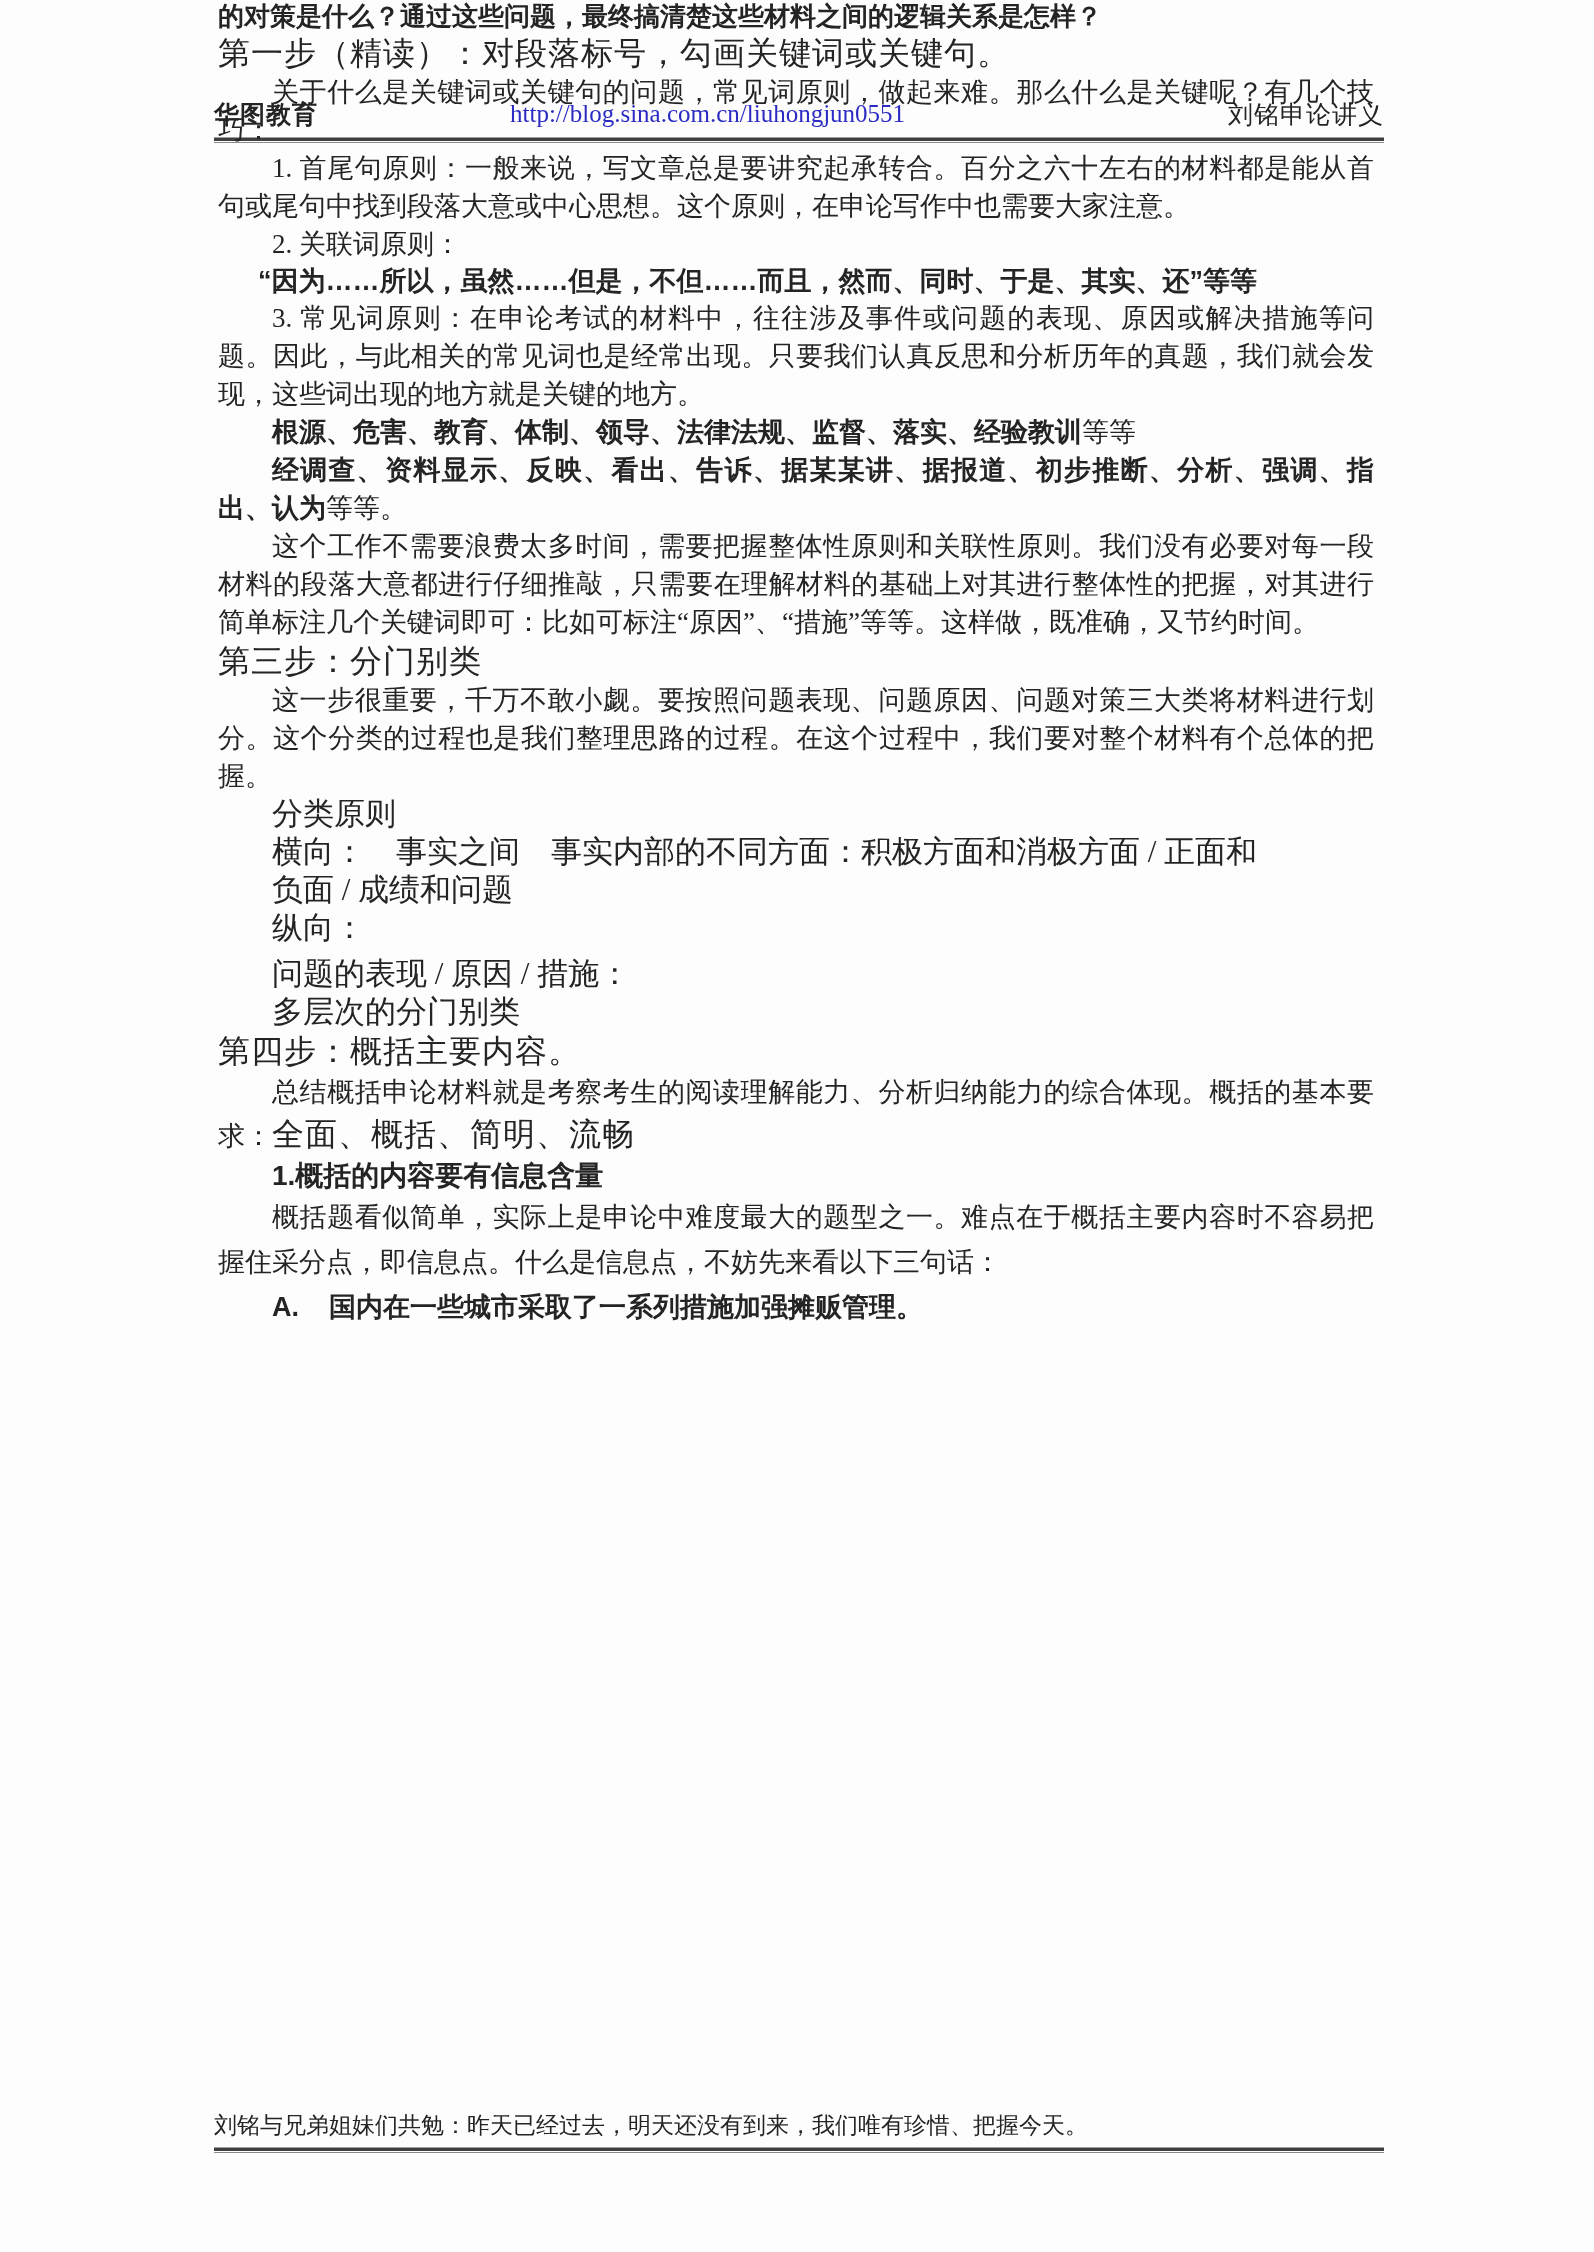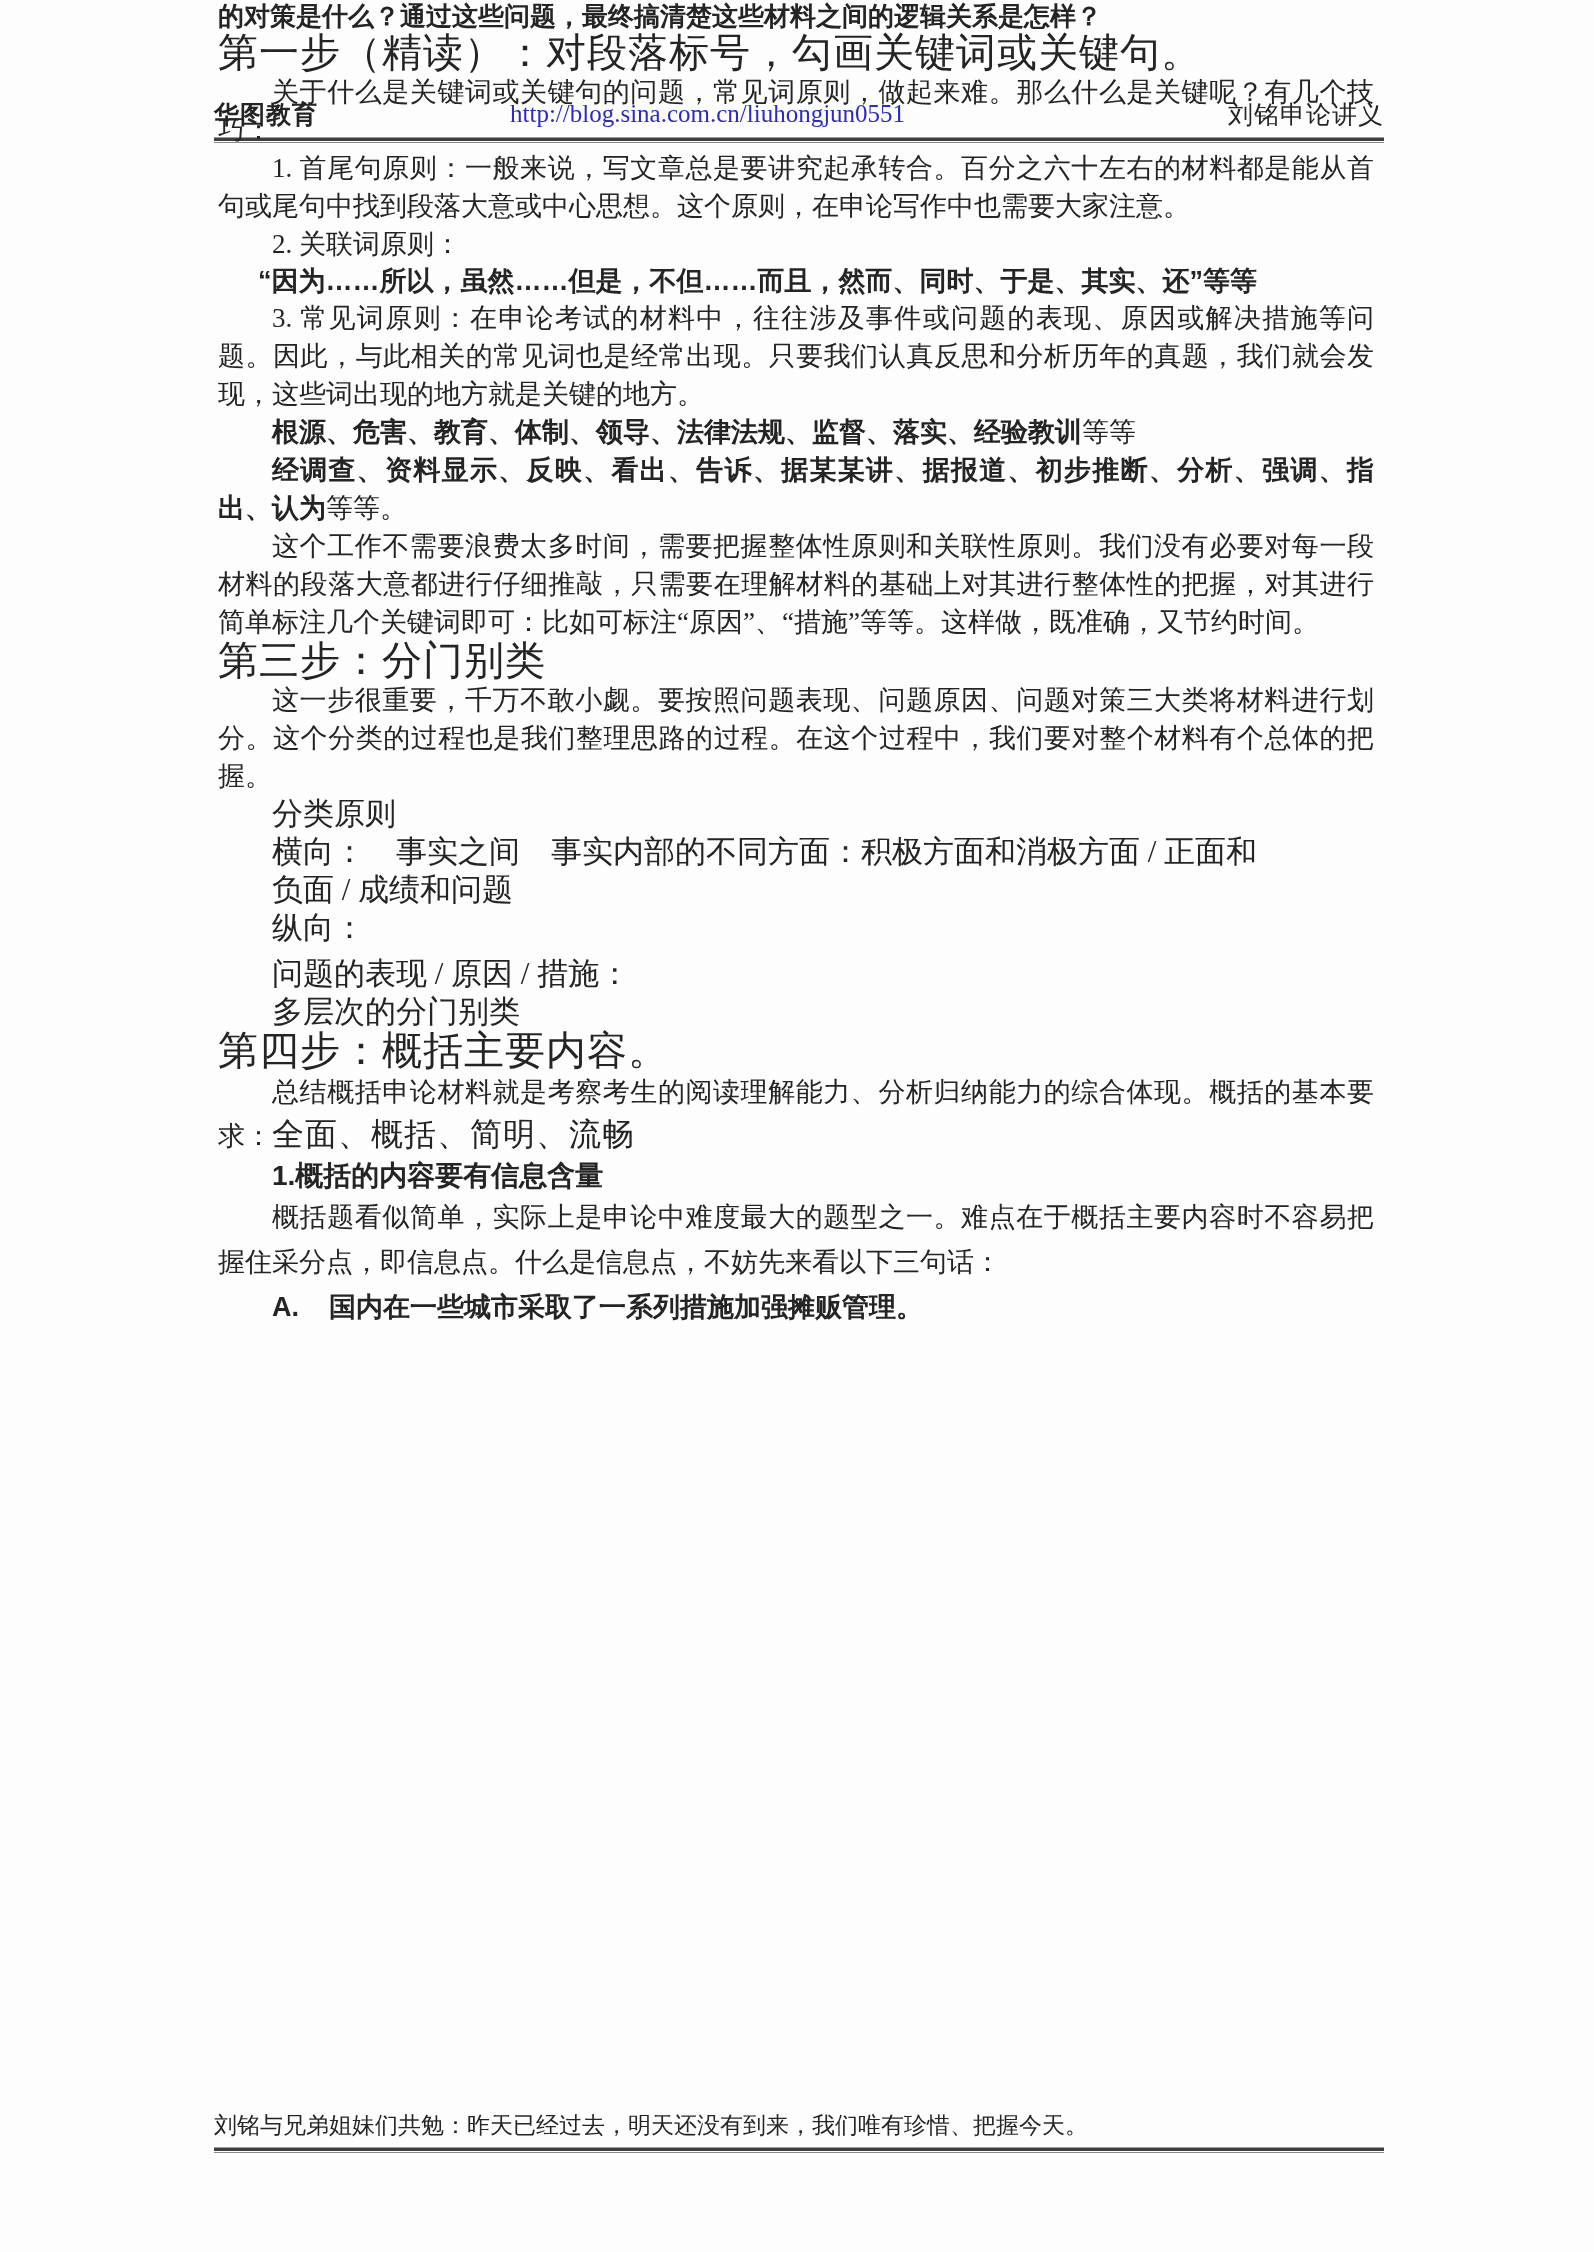--- a/index.html
+++ b/index.html
@@ -30,21 +30,21 @@
   .footer { position: absolute; left: 214px; top: 2110px; width: 1170px; }
   .f-text { font-size: 23px; font-family: Liberation Serif, serif; }
   .footer .rule { margin-top: 6px; }
 
   
   .content { position: absolute; left: 218px; top: 0; width: 1156px; }
   .content p, .content h2 { margin: 0; }
 
   .body-text { font-size: 27px; line-height: 38px; text-align: justify; }
   .indent { text-indent: 54px; }
-  .heading { font-size: 40px; line-height: 40px; font-weight: normal; letter-spacing: 1px; }
+  .heading { font-size: 32px; line-height: 40px; font-weight: normal; letter-spacing: 1px; }
   .bold-sans { font-family: "Liberation Sans", "DejaVu Sans", sans-serif; font-weight: bold; }
   .tail-serif { font-family: "Liberation Serif", "DejaVu Serif", serif; font-weight: normal; }
 
   .intro    { margin-top: 204px; font-size: 26px; line-height: 33px; }
   .h-step1  { margin-top: 16px; }
   .p-intro  { margin-top: 30px; }
   .p-quote  { margin-top: 6px; font-size: 27px; line-height: 36px; text-indent: 40px; text-align: justify; }
   .p-rule3  { margin-top: 8px; }
   .h-step2  { margin-top: 10px; }
   .p-step2  { margin-top: 25px; }

